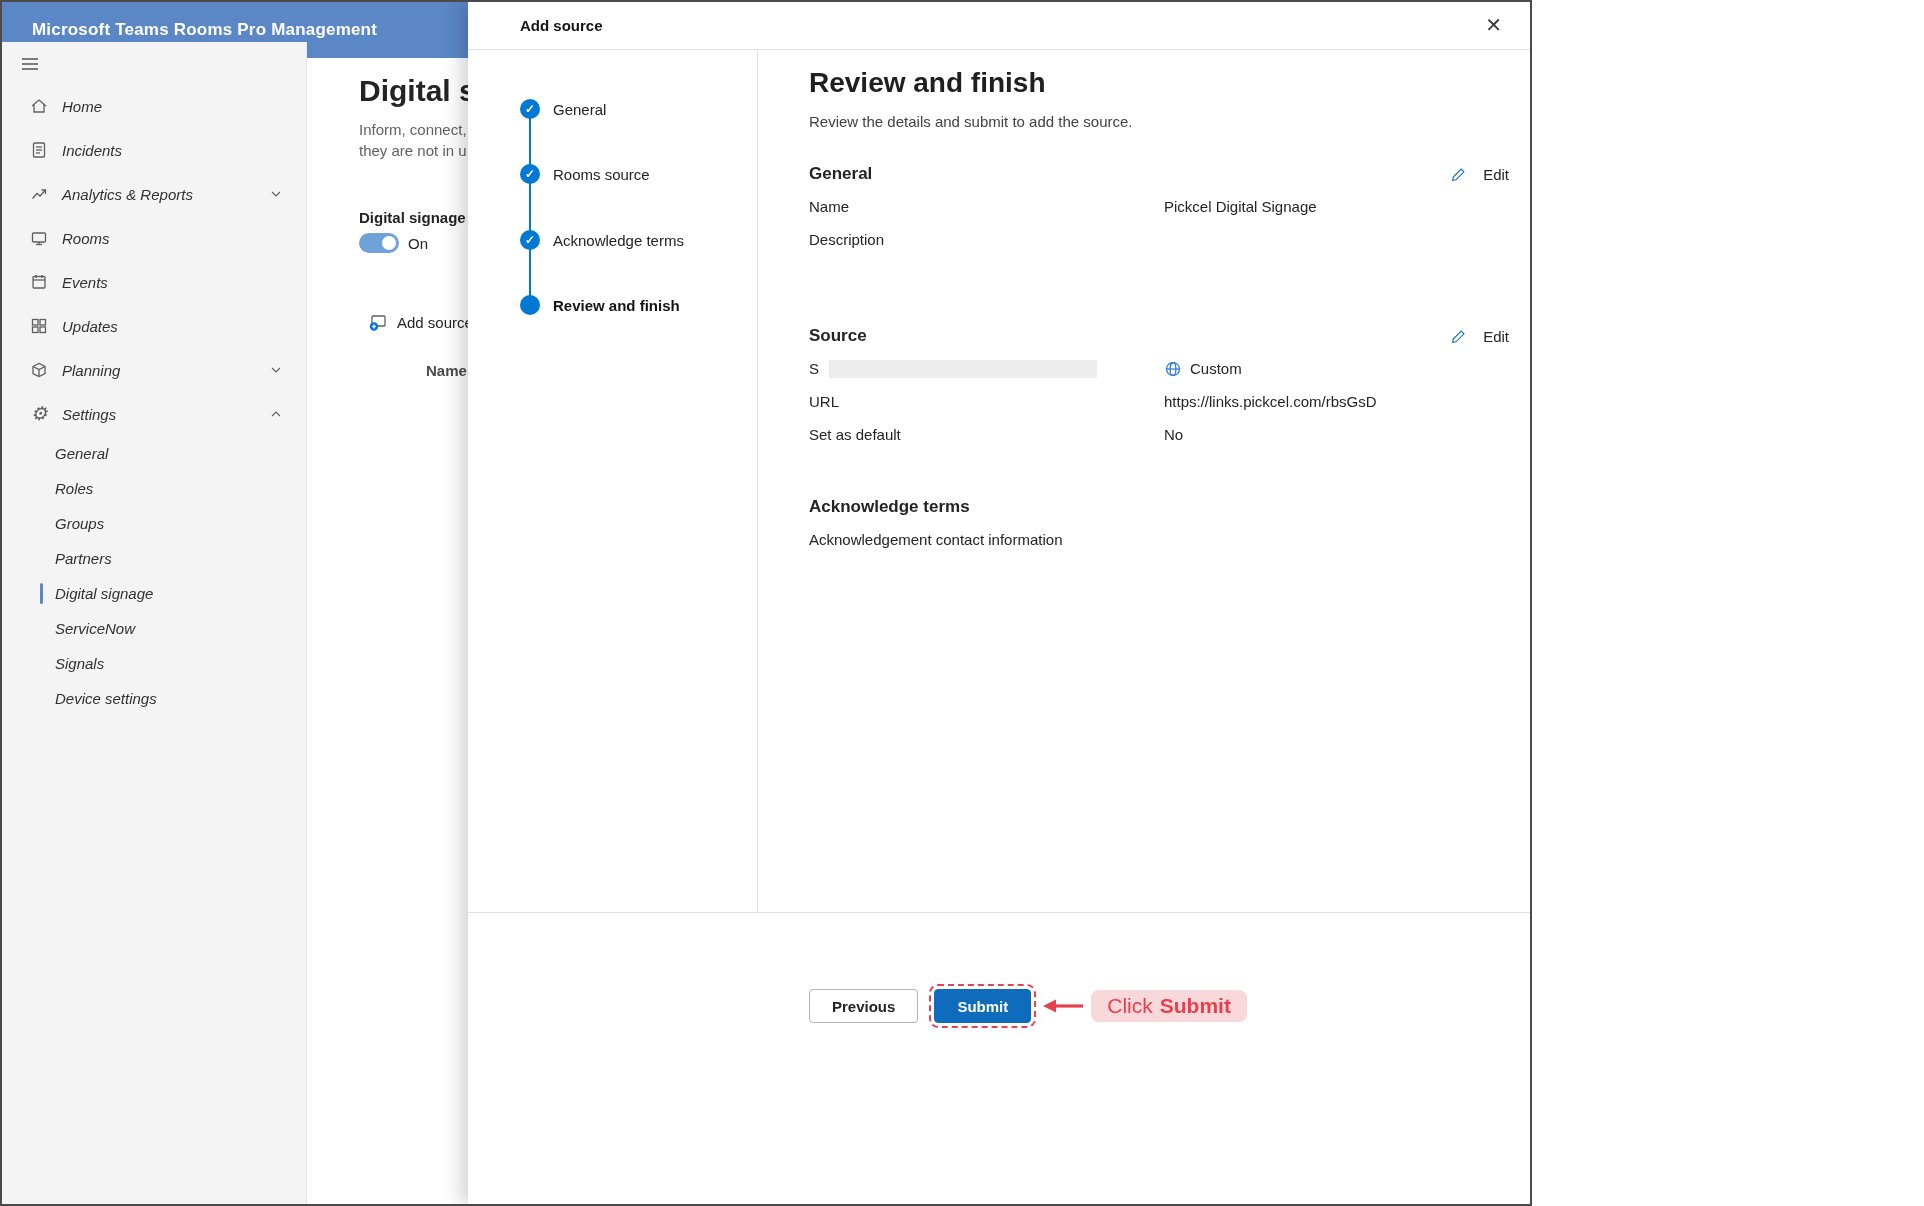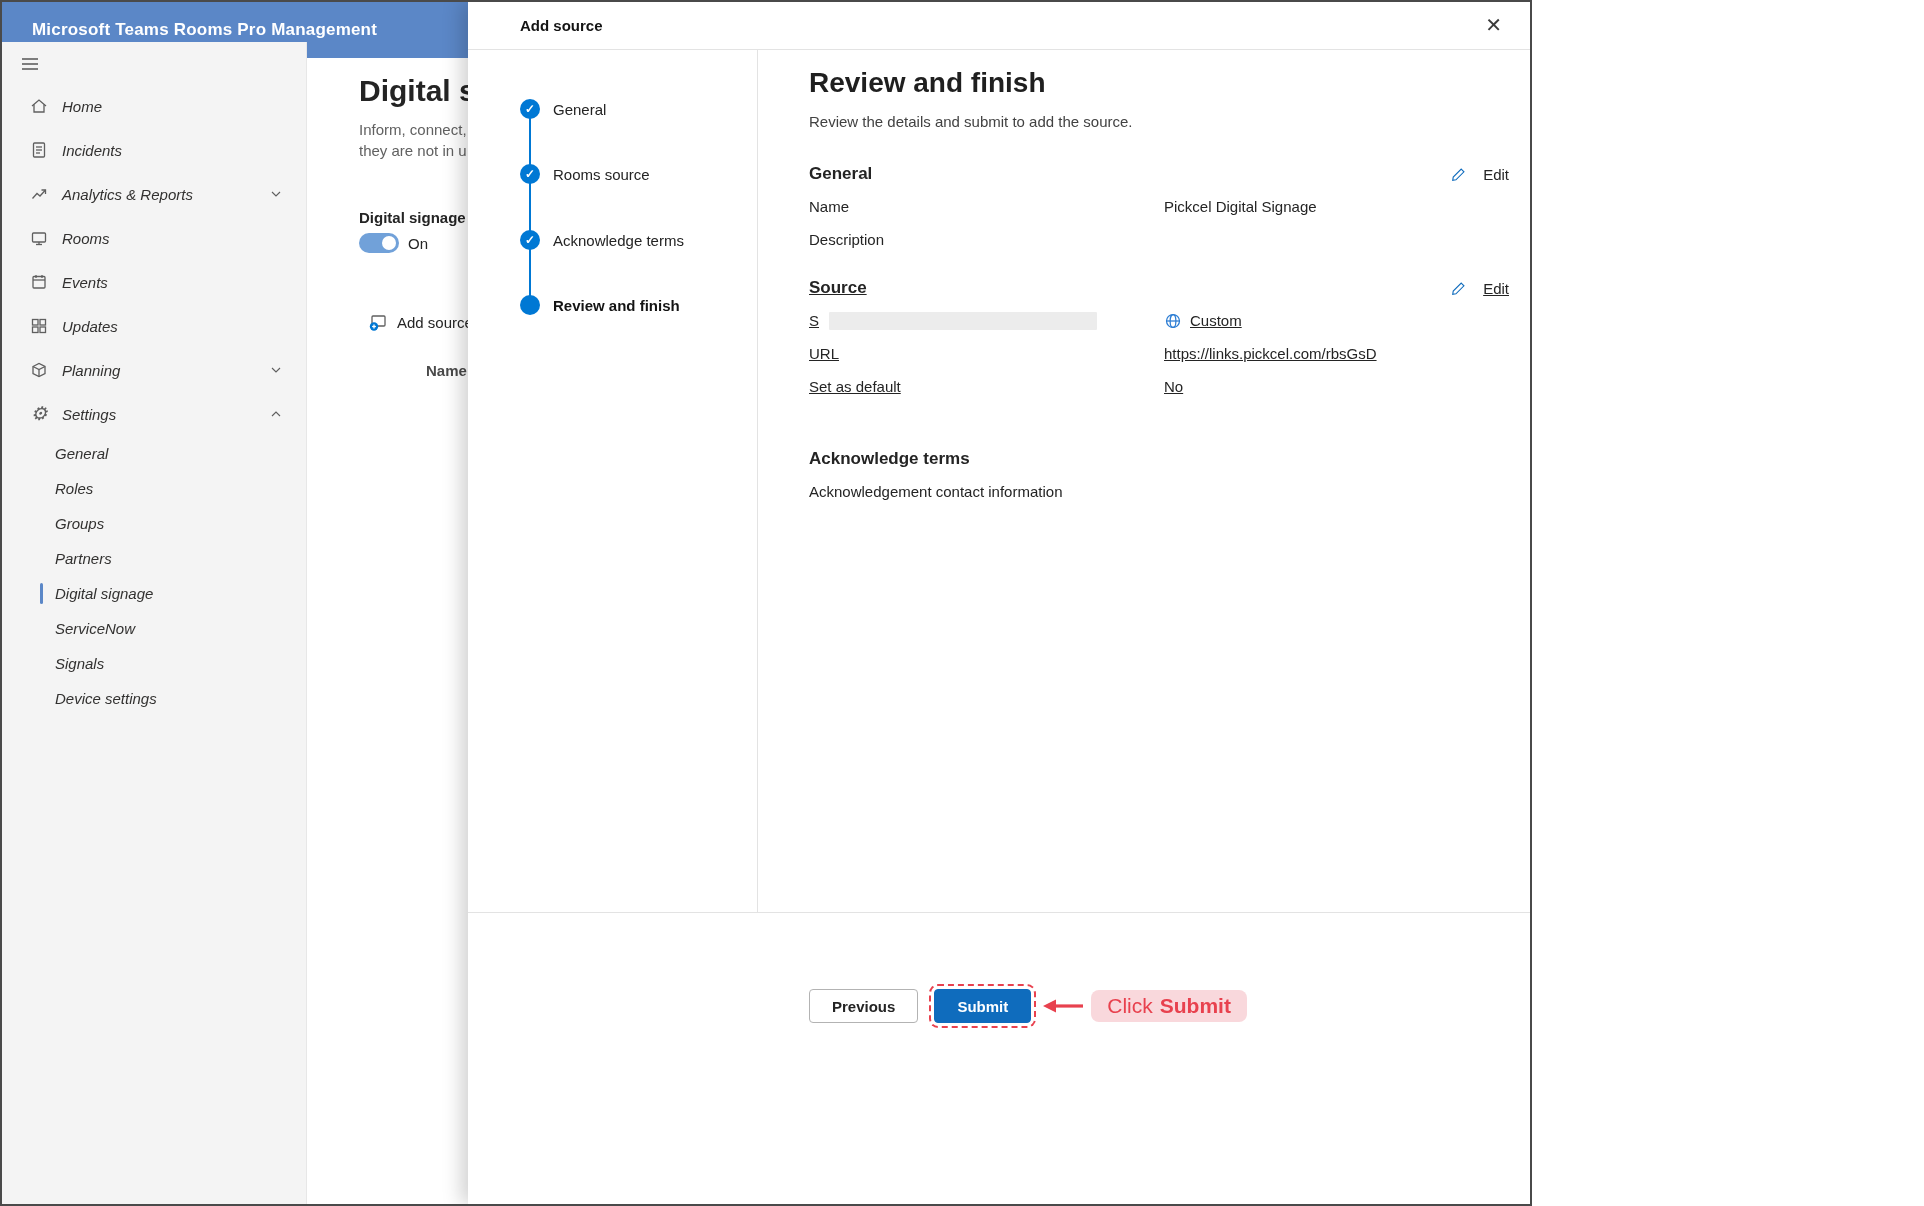--- a/index.html
+++ b/index.html
@@ -57,21 +57,21 @@
   .step-label { font-size:15px; color:#242424; white-space:nowrap; }
   .step.current .step-label { font-weight:700; color:#141414; }
 
   .divider-v { position:absolute; left:289px; top:48px; width:1px; height:862px; background:#e3e3e3; }
 
   
   .content { position:absolute; left:341px; top:64px; width:700px; }
   .content h1 { font-size:28px; font-weight:600; color:#1f1f1f; line-height:34px; }
   .subtitle { margin-top:13px; font-size:15px; color:#424242; }
   .section { margin-top:34px; }
-  .section.src { margin-top:28px;text-decoration:underline; }
+  .section.src { margin-top:76px; }
   .section.ack { margin-top:52px; }
   .section-head { display:flex; justify-content:space-between; align-items:center; }
   .section-title { font-size:17px; font-weight:700; color:#242424; }
   .edit-btn { display:flex; align-items:center; gap:16px; font-size:15px; color:#242424; cursor:pointer; }
   .row { display:flex; margin-top:13px; font-size:15px; color:#242424; line-height:20px; }
   .row .label { width:355px; flex:none; display:flex; align-items:center; }
   .row .value { flex:1; display:flex; align-items:center; gap:8px; }
   .redact { display:inline-block; width:268px; height:18px; background:#ececec; margin-left:10px; border-radius:1px; }
 
   

